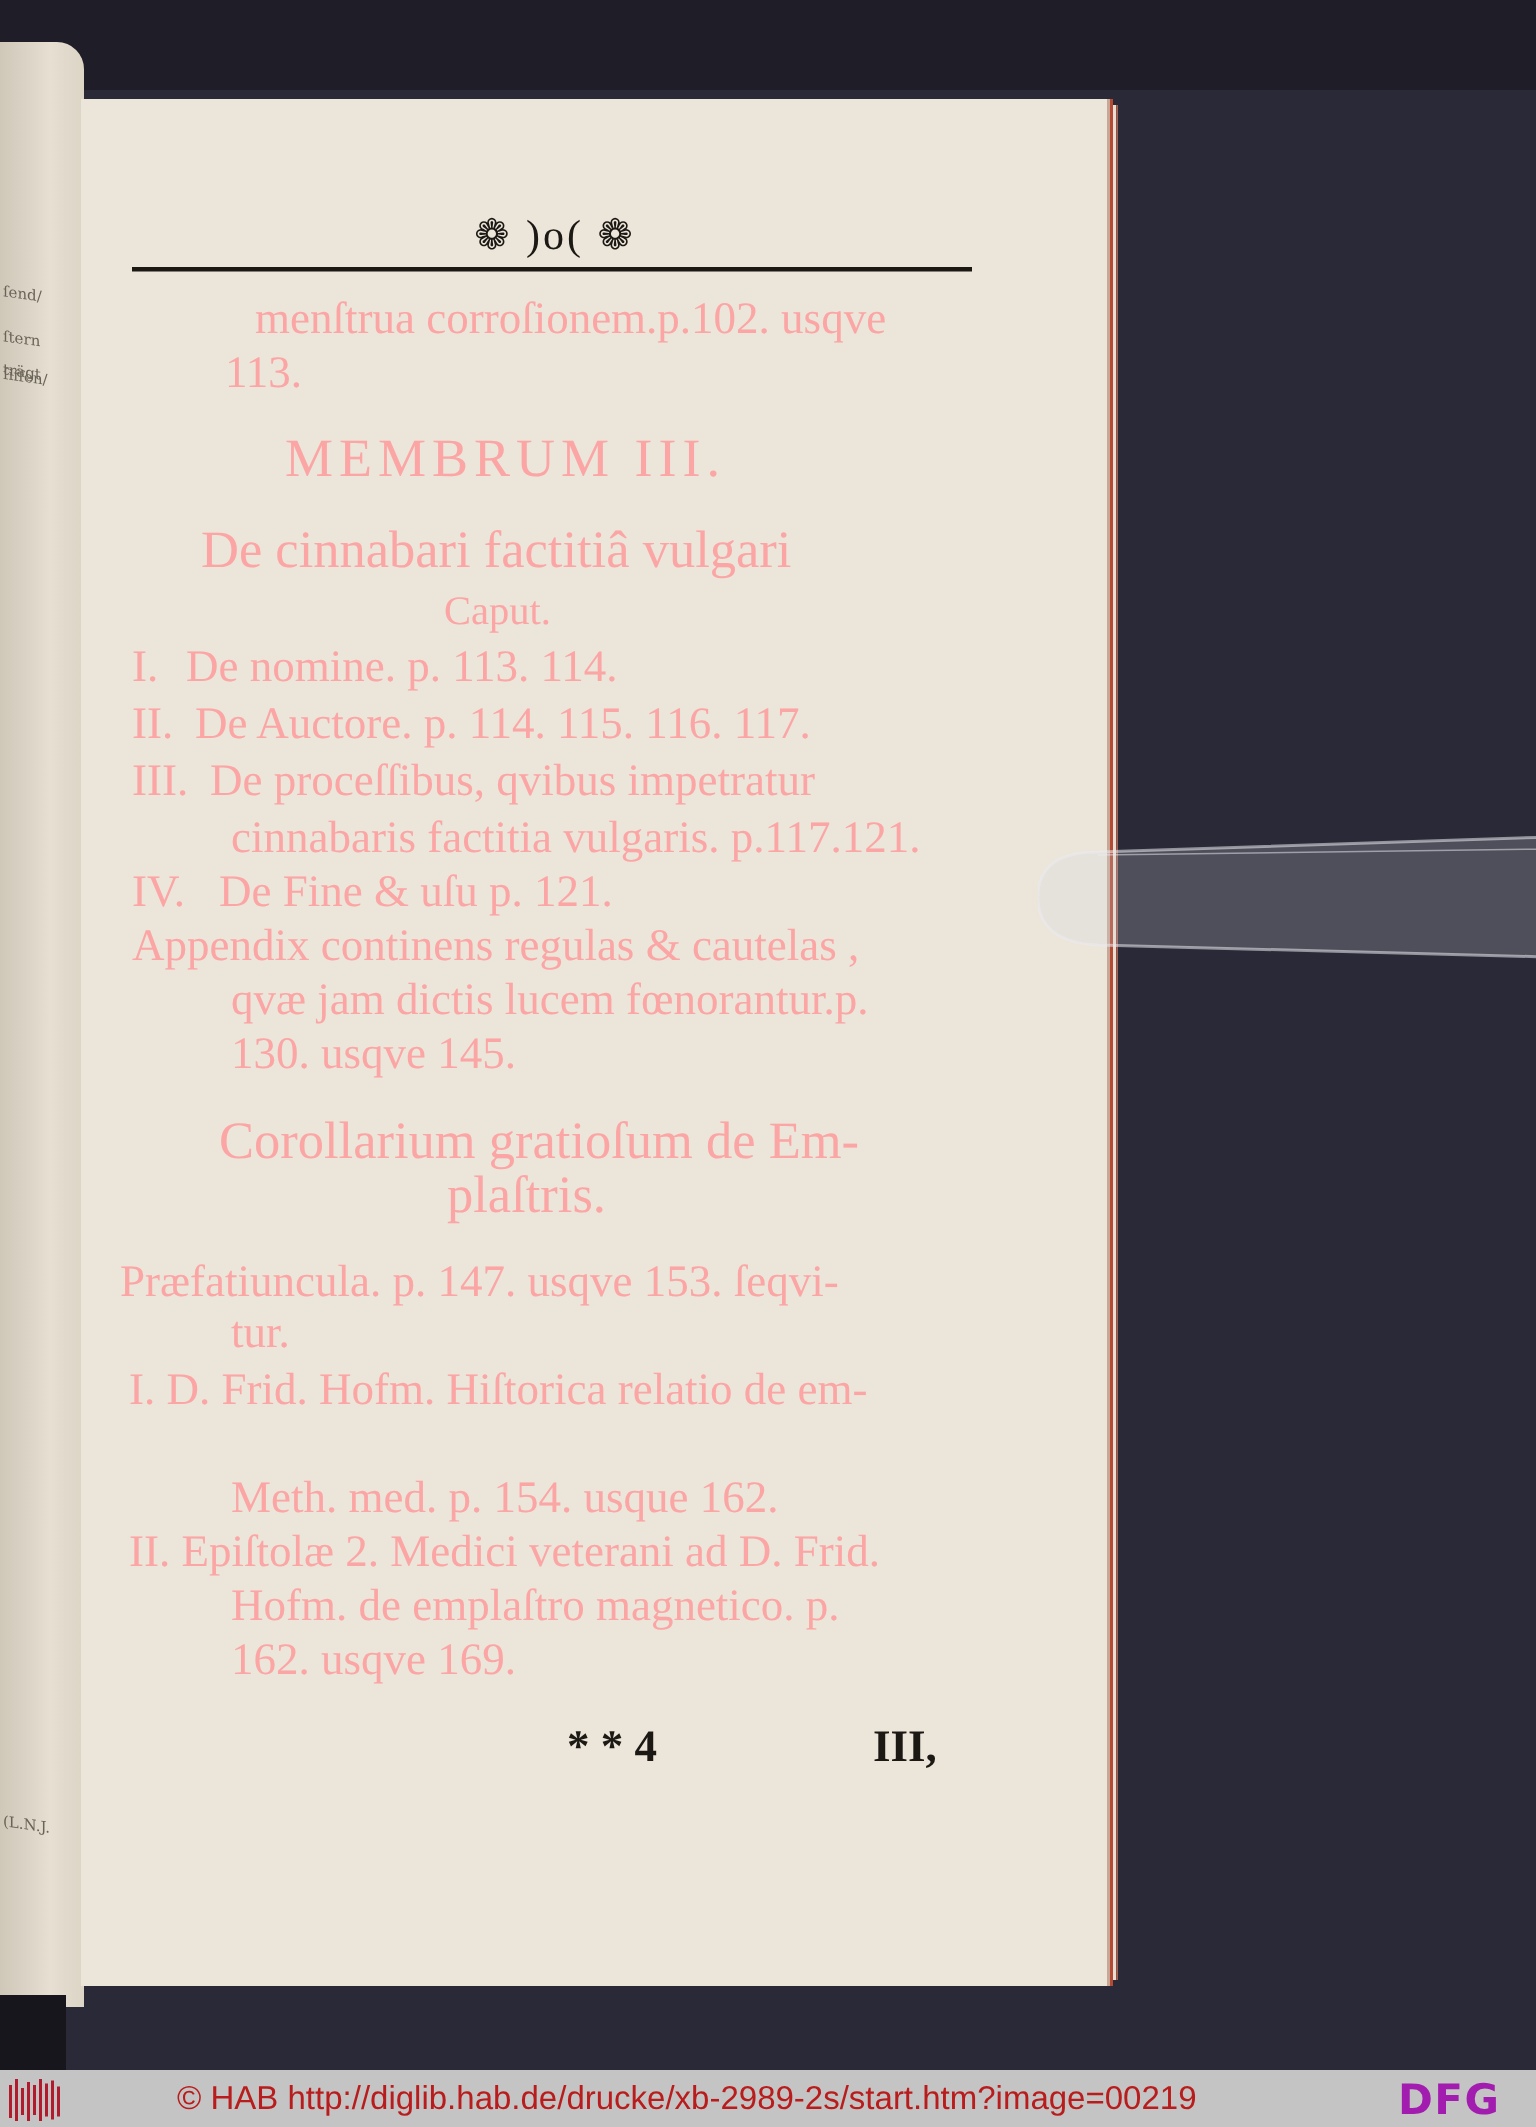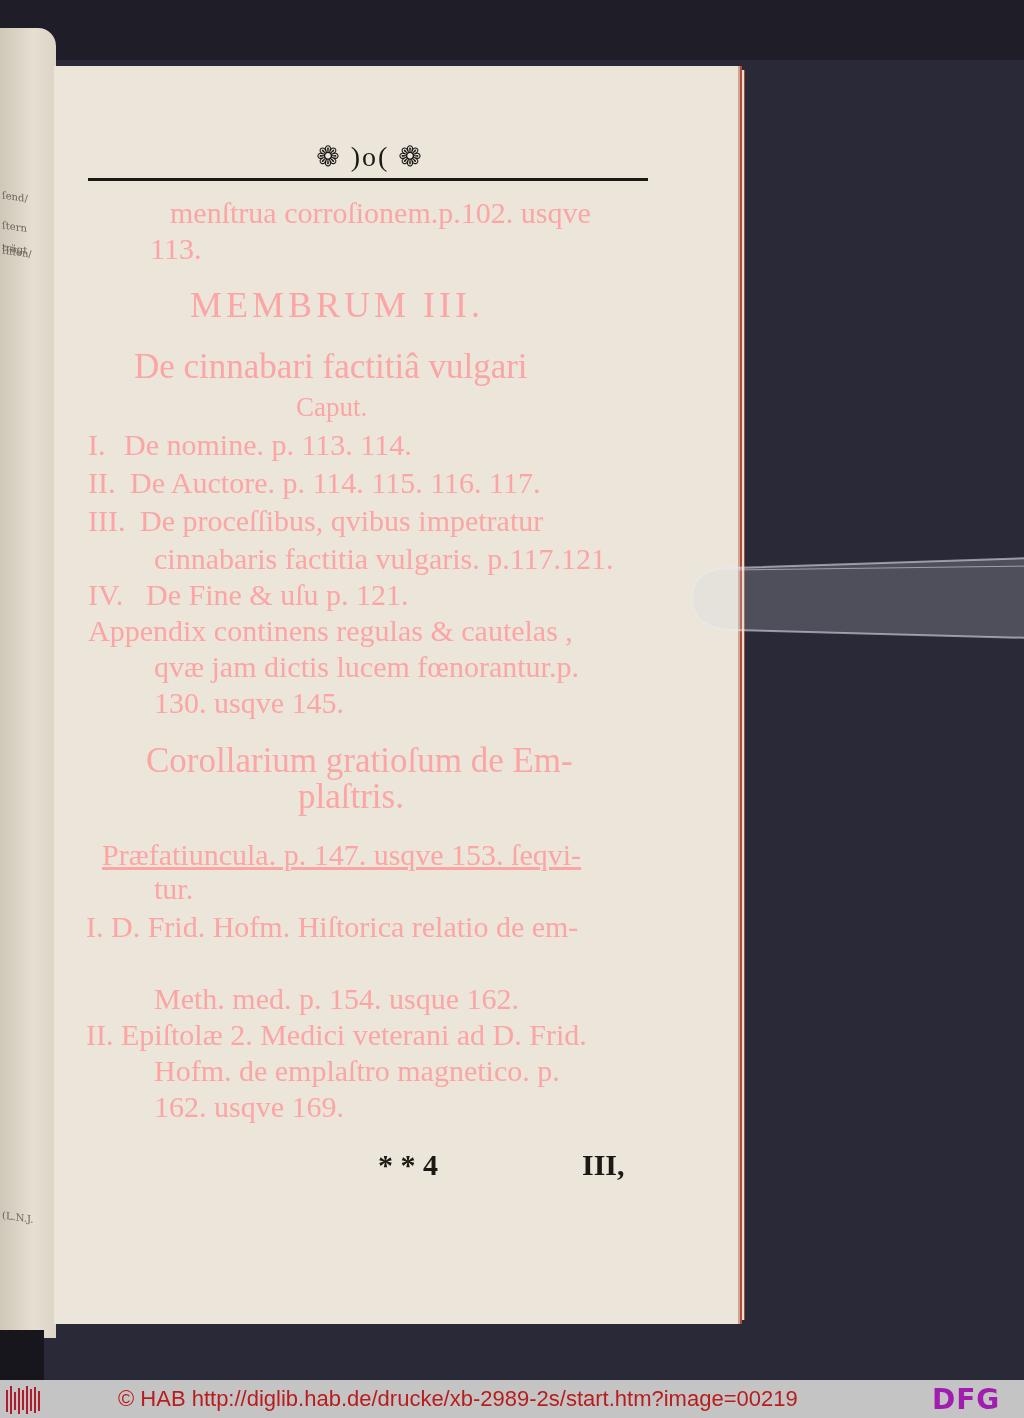--- a/index.html
+++ b/index.html
@@ -73,21 +73,21 @@
     <div class="line" style="left:88px; top:578px;">IV.</div>
     <div class="line" style="left:146px; top:578px;">De Fine &amp; uſu p. 121.</div>
 
     <div class="line" style="left:154px; top:650px;">qvæ jam dictis lucem fœnorantur.p.</div>
     <div class="line" style="left:88px; top:614px;">Appendix continens regulas &amp; cautelas ,</div>
     <div class="line" style="left:154px; top:686px;">130. usqve 145.</div>
 
     <div class="line chapter-title" style="left:106px; top:744px;margin-left:40px;">Corollarium gratioſum de Em-</div>
     <div class="line chapter-title" style="left:298px; top:780px;">plaſtris.</div>
 
-    <div class="line" style="left:102px; top:838px;text-decoration:underline;">Præfatiuncula. p. 147.  usqve 153. ſeqvi-</div>
+    <div class="line" style="left:80px; top:838px;">Præfatiuncula. p. 147.  usqve 153. ſeqvi-</div>
     <div class="line" style="left:154px; top:872px;">tur.</div>
     <div class="line" style="left:86px; top:910px;">I.  D. Frid. Hofm. Hiſtorica relatio de em-</div>
     <div class="line" style="left:154px; top:982px;">Meth. med. p. 154. usque 162.</div>
     <div class="line" style="left:86px; top:1018px;">II.  Epiſtolæ 2. Medici veterani ad D. Frid.</div>
     <div class="line" style="left:154px; top:1054px;">Hofm. de emplaſtro magnetico. p.</div>
     <div class="line" style="left:154px; top:1090px;">162. usqve 169.</div>
   </div>
 
   <div class="footer-sig" style="left:378px;">* * 4</div>
   <div class="footer-sig" style="left:582px;">III,</div>

